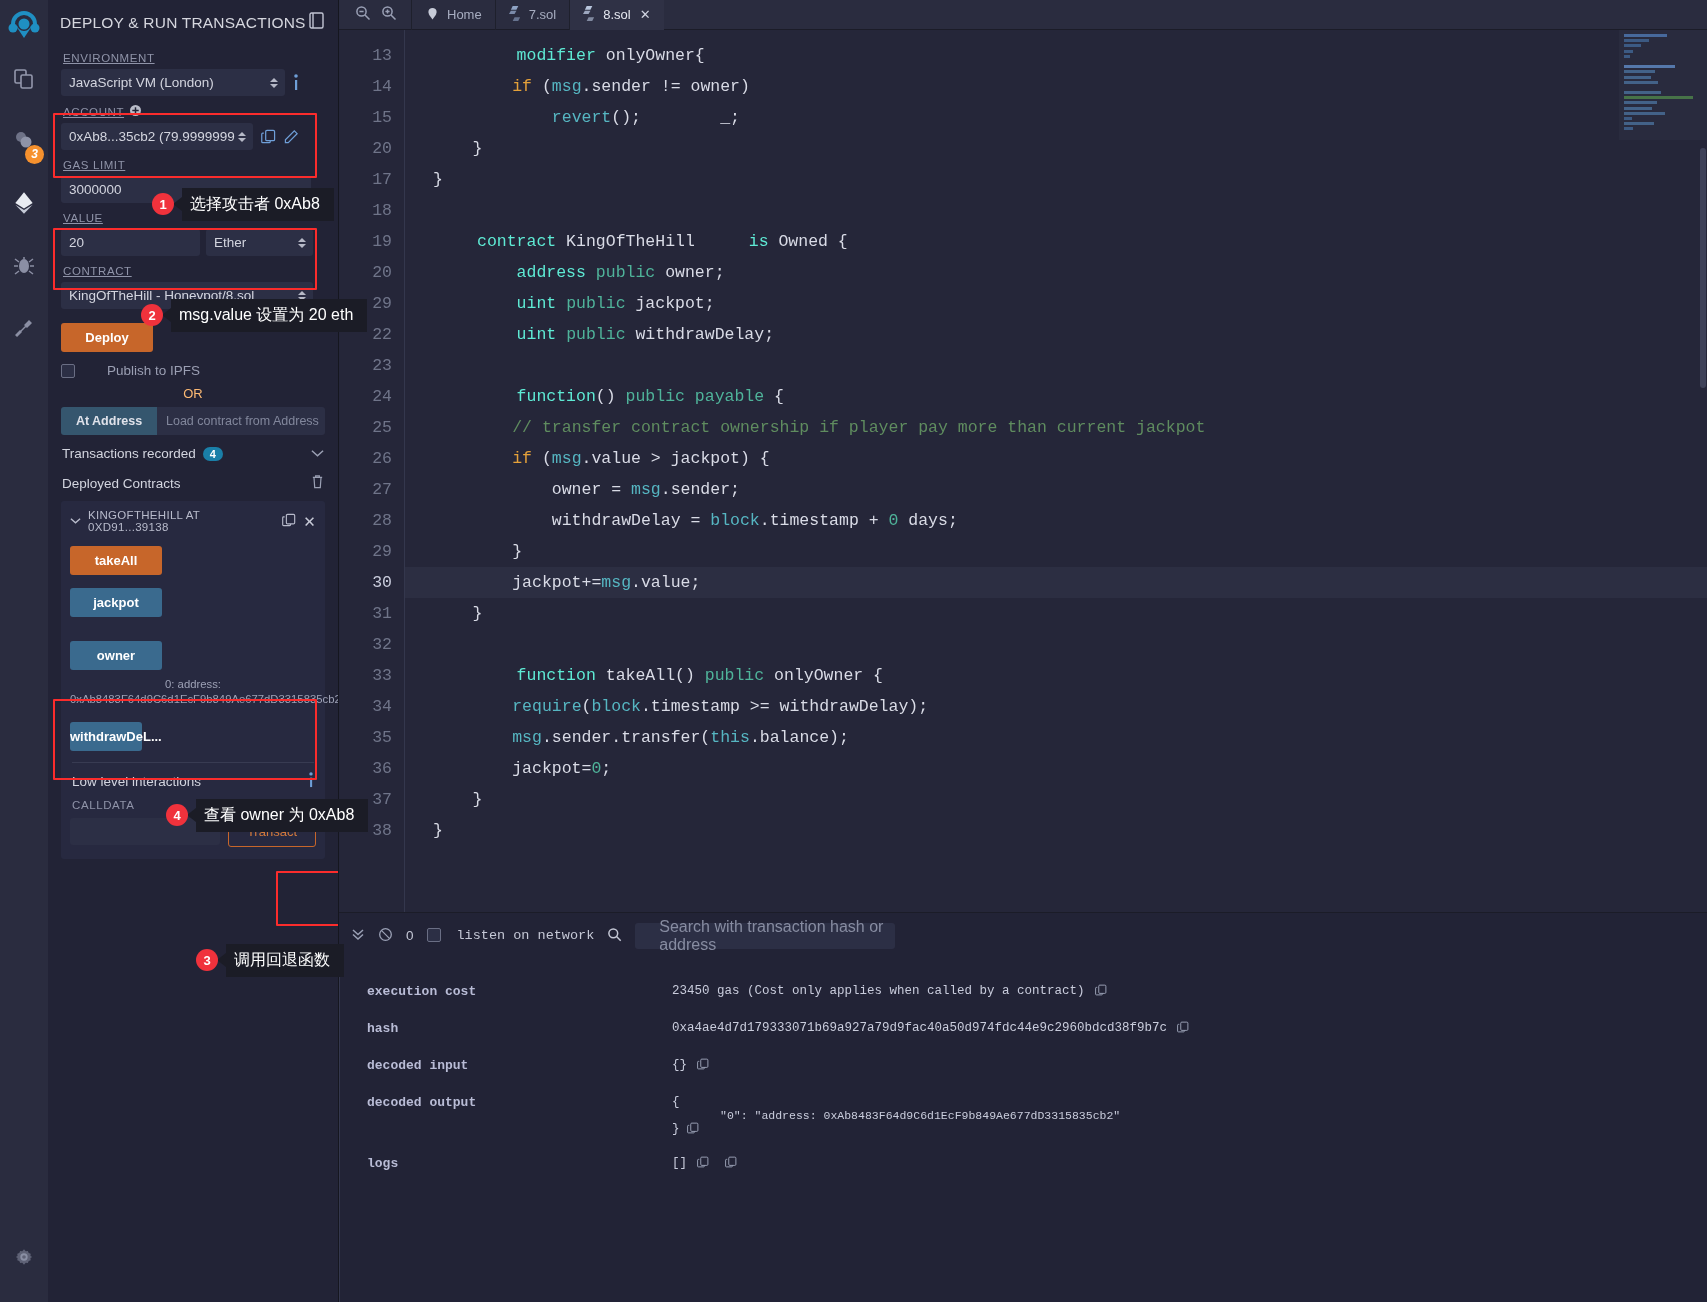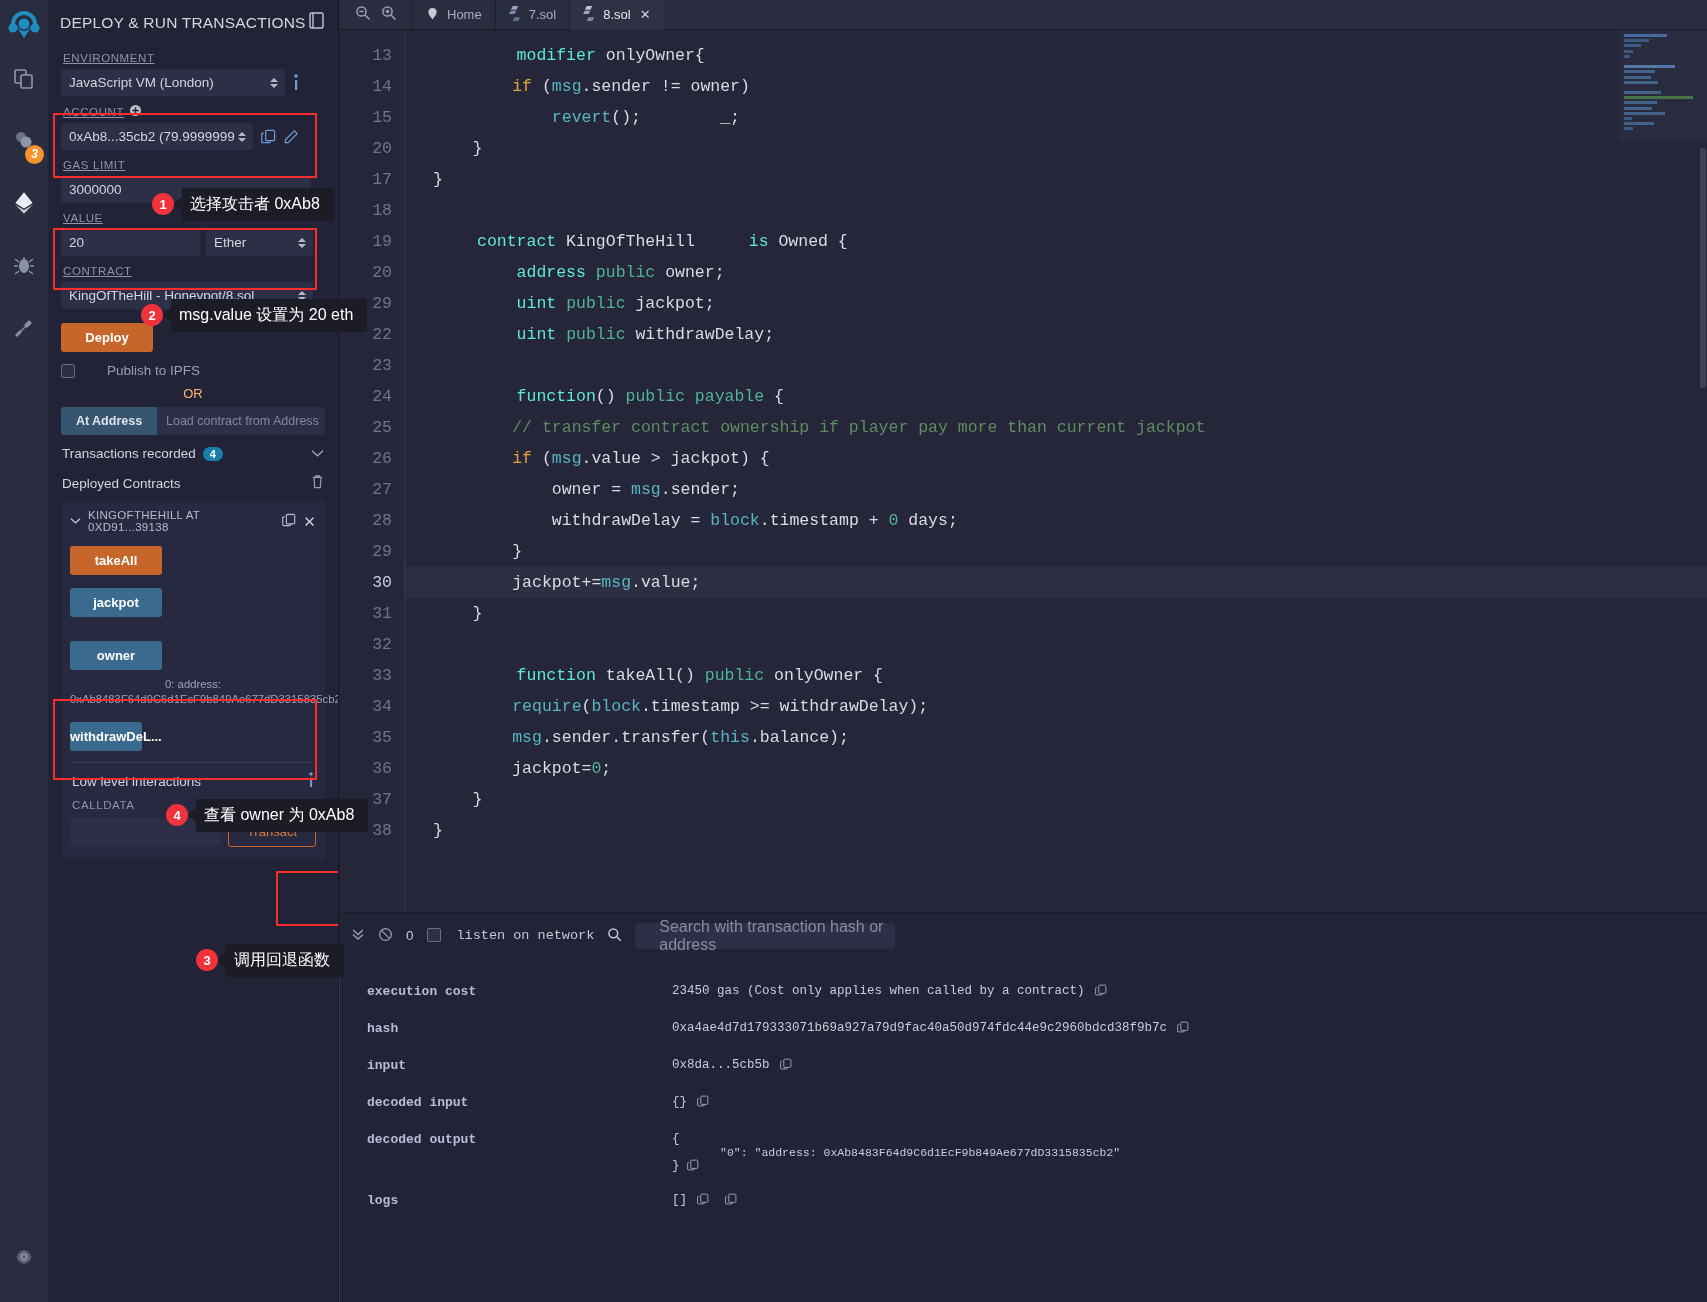--- a/index.html
+++ b/index.html
@@ -604,30 +604,20 @@
                 <span><svg width="12" height="12" viewBox="0 0 16 16" fill="none" stroke="#9aa0b5" stroke-width="1.3">
                     <rect x="5" y="1.5" width="9.5" height="11" rx="1.4"></rect>
                     <path d="M3 4.5 H1.8 a1 1 0 00-1 1 v8 a1 1 0 001 1 h7 a1 1 0 001-1 v-1"></path>
                   </svg></span>
               </div>
             </div>
             <div class="tx-line" style="margin-bottom: 21px;">
               <div class="tx-key">hash</div>
               <div class="tx-val">
                 <span>0xa4ae4d7d179333071b69a927a79d9fac40a50d974fdc44e9c2960bdcd38f9b7c</span>
-                <span><svg width="12" height="12" viewBox="0 0 16 16" fill="none" stroke="#9aa0b5" stroke-width="1.3">
-                    <rect x="5" y="1.5" width="9.5" height="11" rx="1.4"></rect>
-                    <path d="M3 4.5 H1.8 a1 1 0 00-1 1 v8 a1 1 0 001 1 h7 a1 1 0 001-1 v-1"></path>
-                  </svg></span>
-              </div>
-            </div>
-            <div class="tx-line" style="margin-bottom: 21px;">
-              <div class="tx-key">input</div>
-              <div class="tx-val">
-                <span>0x8da...5cb5b</span>
                 <span><svg width="12" height="12" viewBox="0 0 16 16" fill="none" stroke="#9aa0b5" stroke-width="1.3">
                     <rect x="5" y="1.5" width="9.5" height="11" rx="1.4"></rect>
                     <path d="M3 4.5 H1.8 a1 1 0 00-1 1 v8 a1 1 0 001 1 h7 a1 1 0 001-1 v-1"></path>
                   </svg></span>
               </div>
             </div>
             <div class="tx-line" style="margin-bottom: 21px;">
               <div class="tx-key">decoded input</div>
               <div class="tx-val">
                 <span>{}</span>

